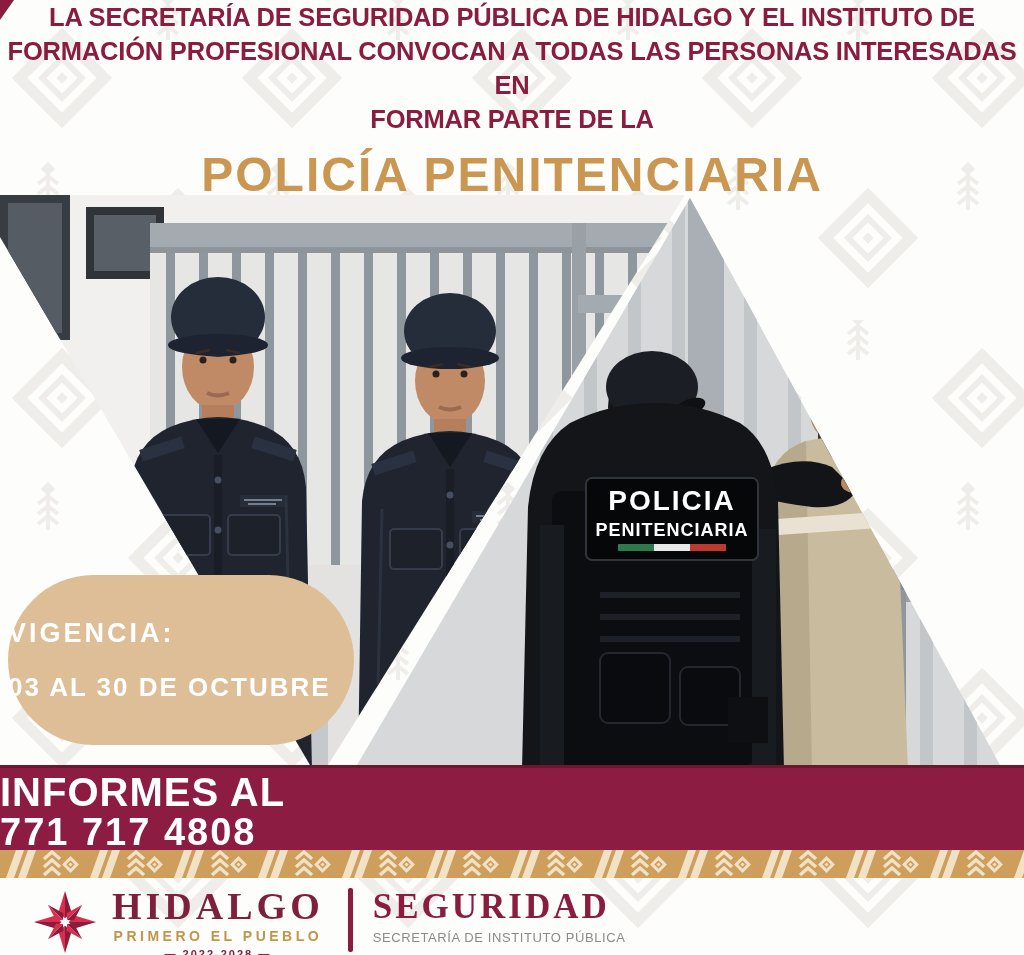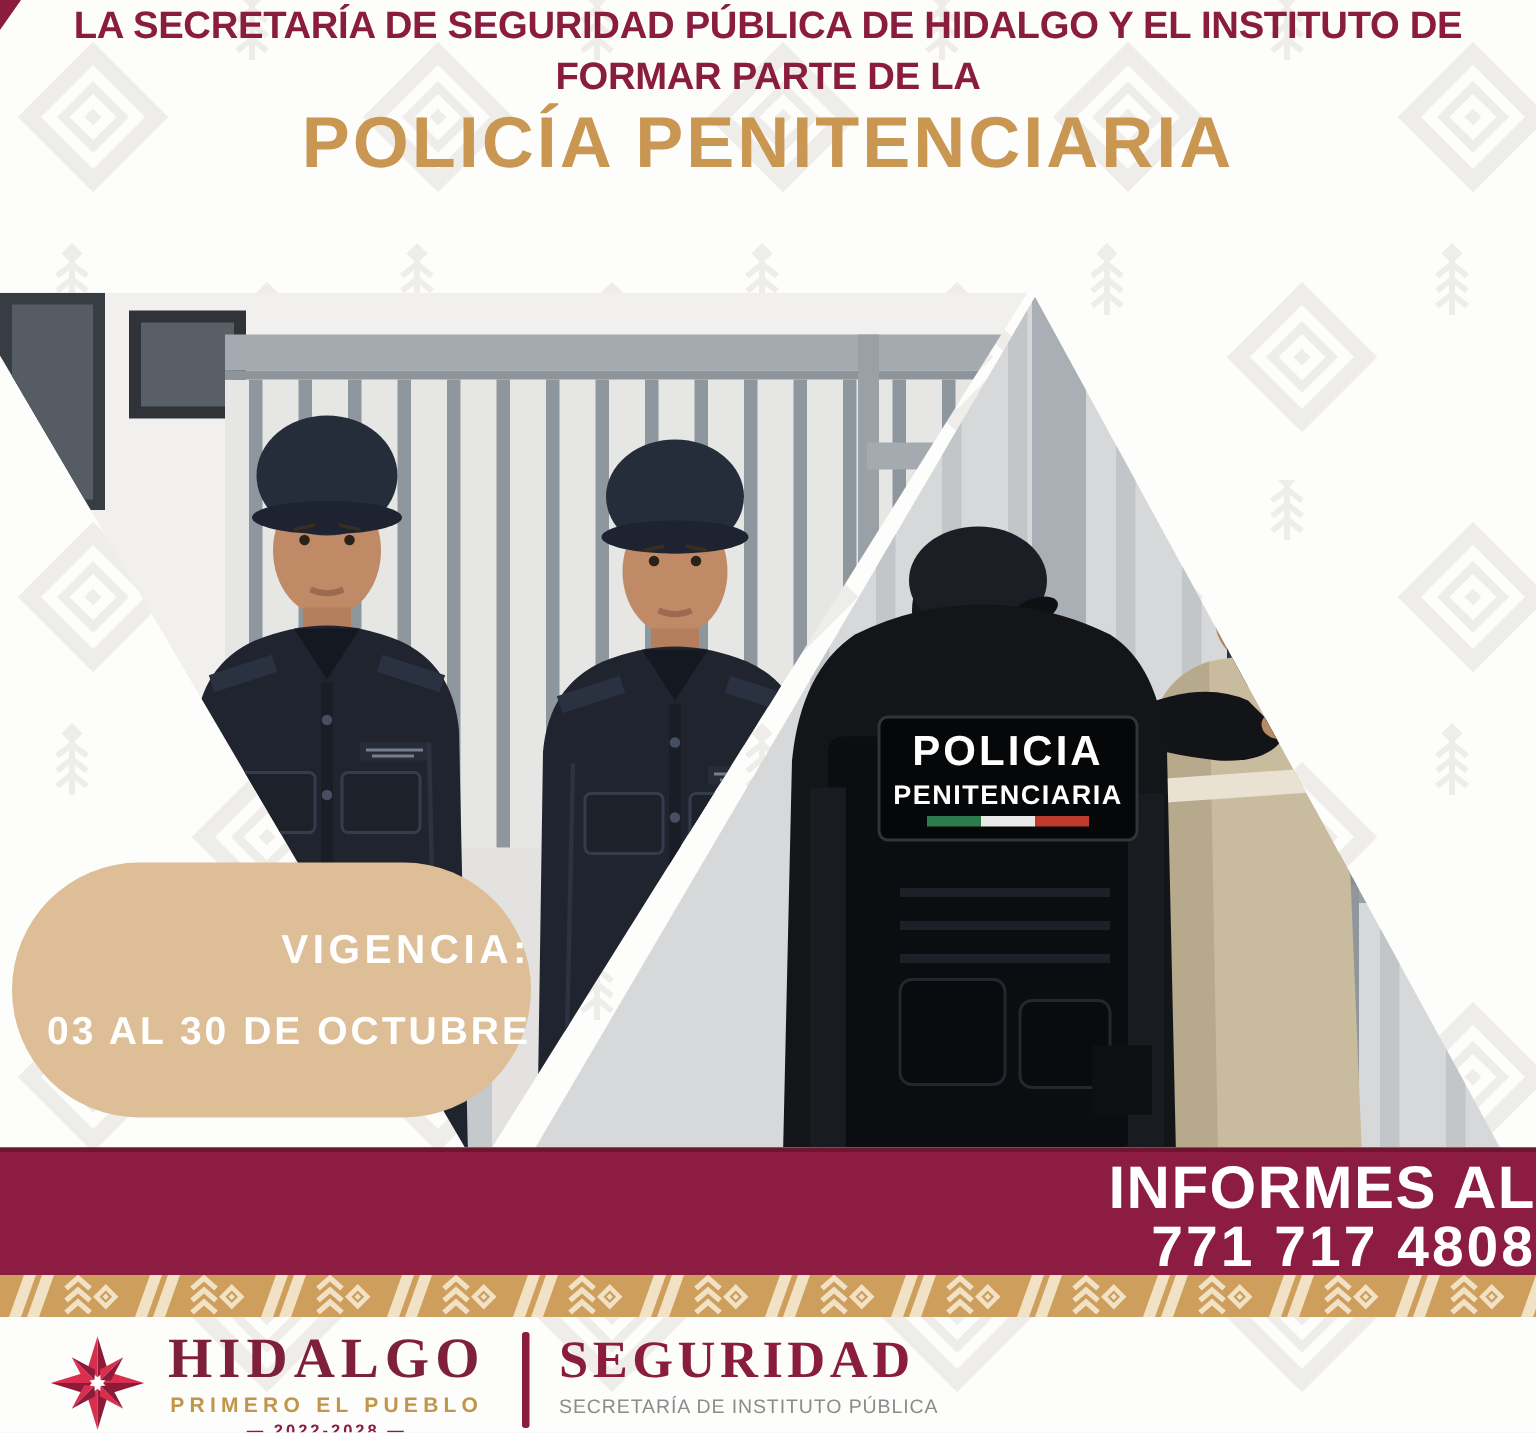--- a/index.html
+++ b/index.html
@@ -14,42 +14,42 @@
     background:var(--maroon);clip-path:polygon(0 0,100% 0,0 100%);
   }
   
   .header{position:absolute;top:0;left:0;width:100%;text-align:center;z-index:3;}
   .intro{}
   .intro-line{
     font-size:25.5px;line-height:34px;font-weight:800;
     color:var(--maroon);letter-spacing:-0.2px;
   }
   .main-title{
-    font-size:48px;font-weight:800;
+    margin-top:11px;font-size:48px;font-weight:800;
     color:var(--title_gold);letter-spacing:2px;
   }
   
   .collage{position:absolute;top:195px;left:0;width:848px;height:570px;z-index:2;}
   .photo{position:absolute;inset:0;}
   .photo svg{display:block;width:1024px;height:570px;}
   .photo-left{clip-path:polygon(0px 0px,685px 0px,328px 570px,310px 570px,0px 42px);}
   .photo-right{clip-path:polygon(690px 3px,1000px 570px,357px 570px);}
   .badge{
     position:absolute;left:8px;top:380px;width:346px;height:170px;
     border-radius:85px;background:var(--badge_tan);color:#ffffff;
-    display:flex;flex-direction:column;justify-content:center;align-items:flex-end;
+    display:flex;flex-direction:column;justify-content:center;align-items:flex-start;
     gap:23px;z-index:4;text-align:center;
   }
   .badge-line1{font-size:27px;font-weight:800;letter-spacing:3px;}
   .badge-line2{font-size:26px;font-weight:800;letter-spacing:2px;}
   
   .info-band{
     position:absolute;top:765px;left:0;width:100%;height:85px;z-index:3;
     background:var(--maroon_band);border-top:3px solid var(--maroon_dark);
-    box-sizing:border-box;color:#ffffff;text-align:right;padding-top:3px;
+    box-sizing:border-box;color:#ffffff;text-align:left;padding-top:3px;
   }
   .info-line1{font-size:40px;line-height:42px;font-weight:800;letter-spacing:1px;}
   .info-phone{font-size:38px;line-height:38px;font-weight:800;letter-spacing:2px;}
   
   .gold-band{position:absolute;top:850px;left:0;width:1024px;height:28px;z-index:3;}
   .gold-band svg{display:block;}
   
   .footer{
     position:absolute;top:878px;left:0;width:100%;height:77px;z-index:3;
     display:flex;align-items:flex-start;margin-left:32px;
@@ -108,20 +108,21 @@
       </pattern>
     </defs>
     <rect x="0" y="0" width="1024" height="955" fill="url(#bgpat)" opacity="0.85"></rect>
   </svg>
 
   <div class="corner-tri"></div>
 
   <div class="header">
     <div class="intro">
       <div class="intro-line">LA SECRETARÍA DE SEGURIDAD PÚBLICA DE HIDALGO Y EL INSTITUTO DE</div>
+      <div class="intro-line">FORMACIÓN PROFESIONAL CONVOCAN A TODAS LAS PERSONAS INTERESADAS EN</div>
       <div class="intro-line">FORMAR PARTE DE LA</div>
     </div>
     <div class="main-title">POLICÍA PENITENCIARIA</div>
   </div>
 
   <div class="collage">
 
     <div class="photo photo-left">
       <svg viewBox="0 0 1024 570" preserveAspectRatio="none" xmlns="http://www.w3.org/2000/svg">
         <rect x="0" y="0" width="1024" height="570" fill="#f1f0ee"></rect>

